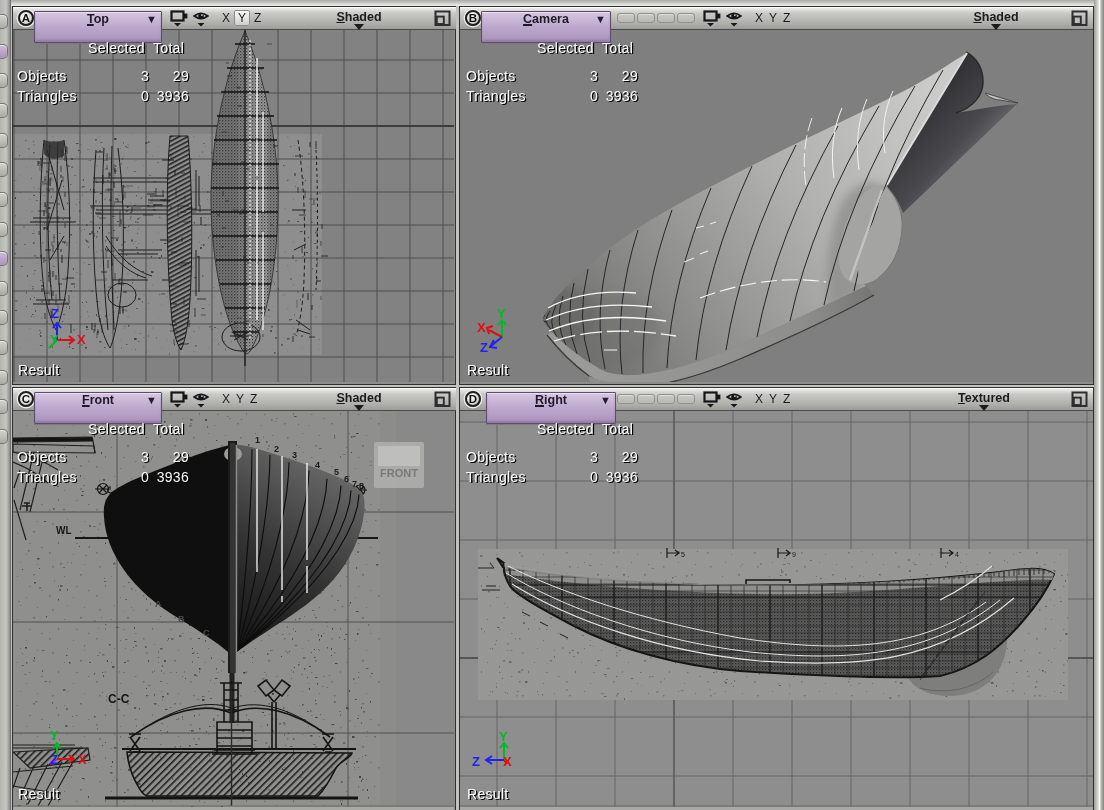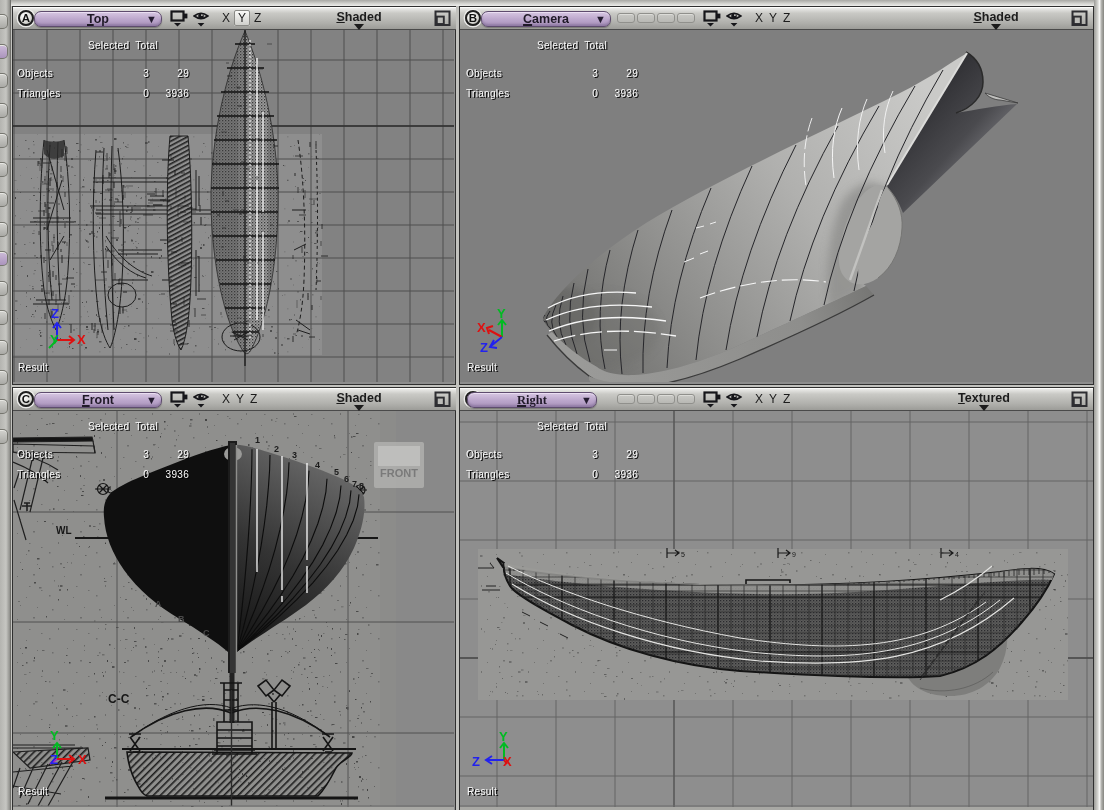--- a/index.html
+++ b/index.html
@@ -1,28 +1,28 @@
 <!DOCTYPE html>
 <html><head><meta charset="utf-8"><style>
 *{margin:0;padding:0;box-sizing:border-box}
 body{-webkit-font-smoothing:antialiased;width:1104px;height:810px;overflow:hidden;position:relative;background:#c2c2be;font-family:"Liberation Sans",sans-serif}
 .vp{position:absolute;border:1px solid #2f2f2f;background:#8d8d8d}
 .hdr{position:absolute;height:23px;background:linear-gradient(#f2f2f0,#c9c9c5 28%,#b0b0ac 72%,#9c9c98);border-bottom:1px solid #4a4a4a;box-shadow:inset 0 1px 0 #fdfdfb}
 .circ{position:absolute;left:5px;top:3px;width:16px;height:16px;border-radius:50%;background:radial-gradient(circle at 35% 30%,#ffffff,#dedeDA 55%,#aaaaa6);border:2px solid #1e1e1e;color:#111;font-weight:bold;font-size:11.5px;text-align:center;line-height:12.5px;box-shadow:0 0 0 1.5px rgba(238,238,236,.95),0 1px 2px rgba(70,70,70,.6)}
 
-.dd{position:absolute;top:3.5px;height:16px;border-radius:7px;background:linear-gradient(#d7c7e2,#bda8cd 50%,#a892bb);border:1px solid #5e4c6e;box-shadow:inset 0 1px 0 #eadef2,inset 0 -2px 2px rgba(90,70,110,.3),0 1px 1px #7a7a76}
+.dd{position:absolute;top:3.5px;height:32px;border-radius:1px;background:linear-gradient(#d7c7e2,#bda8cd 50%,#a892bb);border:1px solid #5e4c6e;box-shadow:inset 0 1px 0 #eadef2,inset 0 -2px 2px rgba(90,70,110,.3),0 1px 1px #7a7a76}
 .ddt{position:absolute;width:100%;text-align:center;font-weight:bold;font-size:12.5px;color:#201a28;line-height:15px}
 .ddt u{text-decoration-thickness:1.5px}
 .ddtri{position:absolute;right:4px;top:0;font-size:11px;color:#241c30;line-height:14.5px}
 .memo{position:absolute;top:6px;width:18px;height:10px;border-radius:3px;background:linear-gradient(#c9c9c5,#b8b8b4);border:1px solid #90908c;box-shadow:inset 0 1px 0 #dcdcd8}
 .hico{position:absolute}
 .xyz{position:absolute;top:3px;font-weight:normal;font-size:12px;color:#1c1c1c;line-height:16px}
 .mode{position:absolute;top:3px;text-align:center;font-weight:bold;font-size:12.5px;color:#1c1c1c;line-height:15px}
 .mtri{position:absolute;left:50%;margin-left:-5px;top:14px;width:0;height:0;border-left:5px solid transparent;border-right:5px solid transparent;border-top:6px solid #1c1c1c}
-.ov{position:absolute;color:#fafafa;font-size:10px;letter-spacing:0.3px;text-shadow:1.4px 1.4px 0 #000;white-space:pre;z-index:5}
+.ov{position:absolute;color:#fafafa;font-size:14px;letter-spacing:0.3px;text-shadow:1.4px 1.4px 0 #000;white-space:pre;z-index:5}
 .ovr{text-align:right}
 .cnt{position:absolute}
 .strip{position:absolute;left:0;top:0;width:11px;height:810px;background:linear-gradient(90deg,#b4b4b0,#c6c6c2 55%,#8e8e8a 90%,#5a5a56)}
 .bump{position:absolute;left:-6px;width:14px;height:15px;border-radius:0 5px 5px 0;background:linear-gradient(#d2d2ce,#aaaaa6);border:1px solid #76766f;border-left:none;box-shadow:inset 0 1px 0 #e8e8e4}
 .bump.p{background:linear-gradient(#cdbcd9,#ab94bd)}
 .rstrip{position:absolute;right:0;top:0;width:10px;height:810px;background:linear-gradient(90deg,#9c9c98,#d0d0cc 35%,#f6f6f4 55%,#b2b2ae 75%,#84847f)}
 .tstrip{position:absolute;left:0;top:0;width:1104px;height:6px;background:linear-gradient(#a8a8a4,#d4d4d0 60%,#eeeeec)}
 </style></head><body>
 <svg width="0" height="0" style="position:absolute">
     <defs>
@@ -2039,21 +2039,21 @@
     </svg>
     <div class="xyz" style="left:206px;"><span style="padding:0 3px;">X</span><span style="padding:0 3px;">Y</span><span style="padding:0 3px;">Z</span></div>
     <div class="mode" style="left:306px;width:80px;"><u>S</u>haded<div class="mtri"></div></div>
     <svg class="hico" style="left:421px;top:3px;" width="18" height="17" viewBox="0 0 18 17">
       <rect x="1.5" y="1.5" width="14" height="13.5" fill="none" stroke="#2e2e32" stroke-width="2"></rect>
       <rect x="2.8" y="6.6" width="7" height="7.4" fill="#bcbcb8" stroke="#2e2e32" stroke-width="1.9"></rect>
     </svg>
   </div>
 <div class="hdr" style="left:460px;top:388px;width:633px;">
     <div class="circ">D</div>
-    <div class="dd" style="left:7px;width:130px;font-family:Liberation Serif, serif;">
+    <div class="dd" style="left:26px;width:130px;">
       <span class="ddt"><u>R</u>ight</span>
       <span class="ddtri">▼</span>
     </div>
     <div class="memo" style="left:157px;"></div>
     <div class="memo" style="left:177px;"></div>
     <div class="memo" style="left:197px;"></div>
     <div class="memo" style="left:217px;"></div>
     <svg class="hico" style="left:243px;top:3px;" width="20" height="18" viewBox="0 0 20 18">
       <rect x="1.5" y="1.5" width="12" height="9" fill="none" stroke="#16161a" stroke-width="2.2"></rect>
       <rect x="14" y="3.6" width="3.4" height="4.8" fill="#16161a"></rect>

